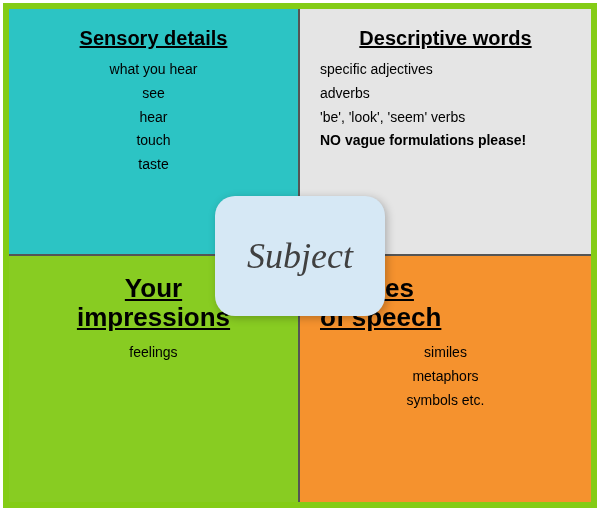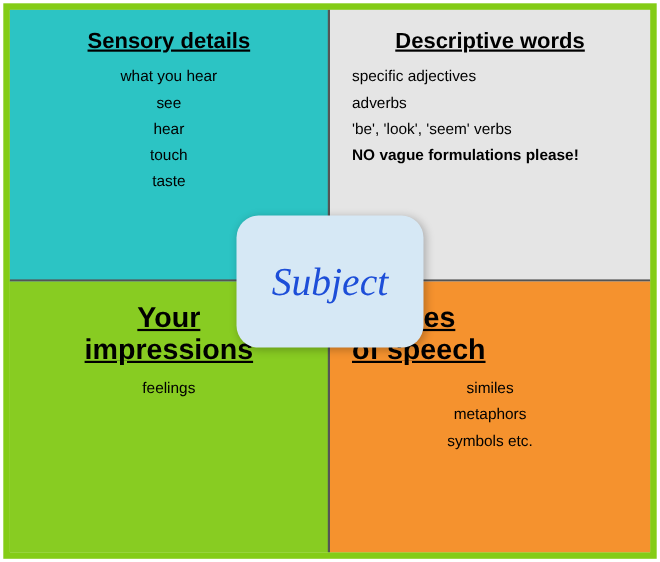--- a/index.html
+++ b/index.html
@@ -113,21 +113,21 @@
       display: flex;
       align-items: center;
       justify-content: center;
       box-shadow: 2px 2px 8px rgba(0,0,0,0.25);
       z-index: 10;
     }
 
     .center-subject-label {
       font-size: 36px;
       font-style: italic;
-      color: #1d4ed8;
+      color: #404040;
       font-family: Georgia, serif;
     }
 
     .no-vague {
       font-weight: bold;
     }
   </style>
 </head>
 <body>
 

